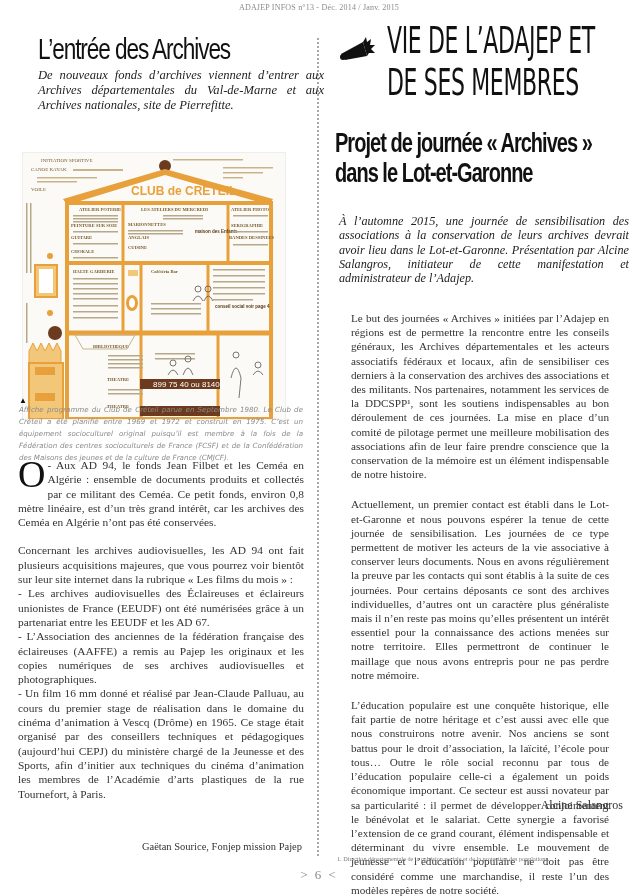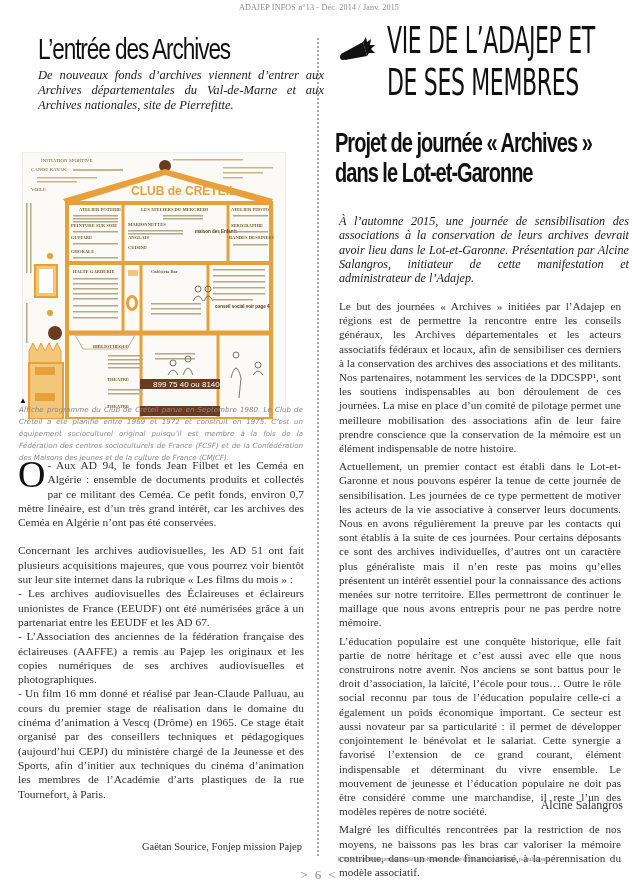--- a/index.html
+++ b/index.html
@@ -23,21 +23,21 @@
   .sig-left { position:absolute; right:336px; top:841px; font-family:"Liberation Serif", serif; font-size:10.5px; color:#333; white-space:nowrap;text-align:center; }
 
   
   .right { position:absolute; left:335px; top:20px; width:290px; }
   .section-head { position:relative; height:100px; }
   .megaphone { position:absolute; left:4px; top:14px; width:38px; height:28px; }
   .section-title { position:absolute; left:52px; top:0; font-family:"DejaVu Sans Condensed", "DejaVu Sans", sans-serif; font-weight:400; font-size:37px; line-height:42px; color:#111; letter-spacing:-0.5px; transform:scaleX(0.66); transform-origin:left top; white-space:nowrap; margin:0; }
   .article-title { position:absolute; left:335px; top:128px; font-family:"Liberation Sans", sans-serif; font-size:27px; line-height:30px; color:#111; letter-spacing:-1.3px; transform:scaleX(0.74); transform-origin:left top; white-space:nowrap; margin:0; }
   .right-lede { position:absolute; left:335px; top:210px; width:290px; font-family:"Liberation Serif", serif; font-style:italic; font-size:12.2px; line-height:14.3px; color:#222; text-align:justify; margin:4px; }
   .body-right { position:absolute; left:335px; top:295px; width:290px; font-family:"Liberation Serif", serif; font-size:11.2px; line-height:14.2px; color:#333; text-align:justify; }
-  .body-right p { margin:4px; }
+  .body-right p { margin:16px; }
   .sig-right { position:absolute; right:15px; top:798px; font-family:"Liberation Serif", serif; font-size:12px; color:#333; white-space:nowrap; }
   .footnote { position:absolute; left:337px; top:855px; font-family:"Liberation Serif", serif; font-size:6.2px; color:#777; white-space:nowrap; }
   .folio { position:absolute; left:0; top:867px; width:638px; text-align:center; font-family:"Liberation Serif", serif; font-size:13px; color:#888; letter-spacing:2px; }
 </style>
 </head>
 <body>
 
 <div class="running-head">ADAJEP INFOS n°13 - Déc. 2014 / Janv. 2015</div>
 <div class="divider"></div>
 
@@ -184,22 +184,22 @@
         <rect x="7" y="50" width="1.5" height="70"></rect>
       <rect x="3" y="150" width="1.5" height="40"></rect>
     </g>
   </svg>
 </div>
 <div class="caption-mark">▲</div>
 <div class="caption">Affiche programme du Club de Créteil parue en Septembre 1980. Le Club de Créteil a été planifié entre 1969 et 1972 et construit en 1975. C’est un équipement socioculturel original puisqu’il est membre à la fois de la Fédération des centres socioculturels de France (FCSF) et de la Confédération des Maisons des jeunes et de la culture de France (CMJCF).</div>
 
 <div class="body-left">
   <p><span class="dropcap">O</span></p>
-  <p>- Aux AD 94, le fonds Jean Filbet et les Ceméa en Algérie : ensemble de documents produits et collectés par ce militant des Ceméa. Ce petit fonds, environ 0,7 mètre linéaire, est d’un très grand intérêt, car les archives des Ceméa en Algérie n’ont pas été conservées.</p>
-  <p class="gap">Concernant les archives audiovisuelles, les AD 51 ont fait plusieurs acquisitions majeures, que vous pourrez voir bientôt sur leur site internet dans la rubrique « Les films du mois » :</p>
+  <p>- Aux AD 94, le fonds Jean Filbet et les Ceméa en Algérie : ensemble de documents produits et collectés par ce militant des Ceméa. Ce petit fonds, environ 0,8 mètre linéaire, est d’un très grand intérêt, car les archives des Ceméa en Algérie n’ont pas été conservées.</p>
+  <p class="gap">Concernant les archives audiovisuelles, les AD 94 ont fait plusieurs acquisitions majeures, que vous pourrez voir bientôt sur leur site internet dans la rubrique « Les films du mois » :</p>
   <p>- Les archives audiovisuelles des Éclaireuses et éclaireurs unionistes de France (EEUDF) ont été numérisées grâce à un partenariat entre les EEUDF et les AD 67.</p>
   <p>- L’Association des anciennes de la fédération française des éclaireuses (AAFFE) a remis au Pajep les originaux et les copies numériques de ses archives audiovisuelles et photographiques.</p>
   <p>- Un film 16 mm donné et réalisé par Jean-Claude Palluau, au cours du premier stage de réalisation dans le domaine du cinéma d’animation à Vescq (Drôme) en 1965. Ce stage était organisé par des conseillers techniques et pédagogiques (aujourd’hui CEPJ) du ministère chargé de la Jeunesse et des Sports, afin d’initier aux techniques du cinéma d’animation les membres de l’Académie d’arts plastiques de la rue Tournefort, à Paris.</p>
 </div>
 <div class="sig-left">Gaëtan Sourice, Fonjep mission Pajep</div>
 
 <div class="right">
   <div class="section-head">
     <svg class="megaphone" viewBox="0 0 38 28">
       <polygon points="2,20 24,8 28,22 6,26" fill="#111"></polygon>

